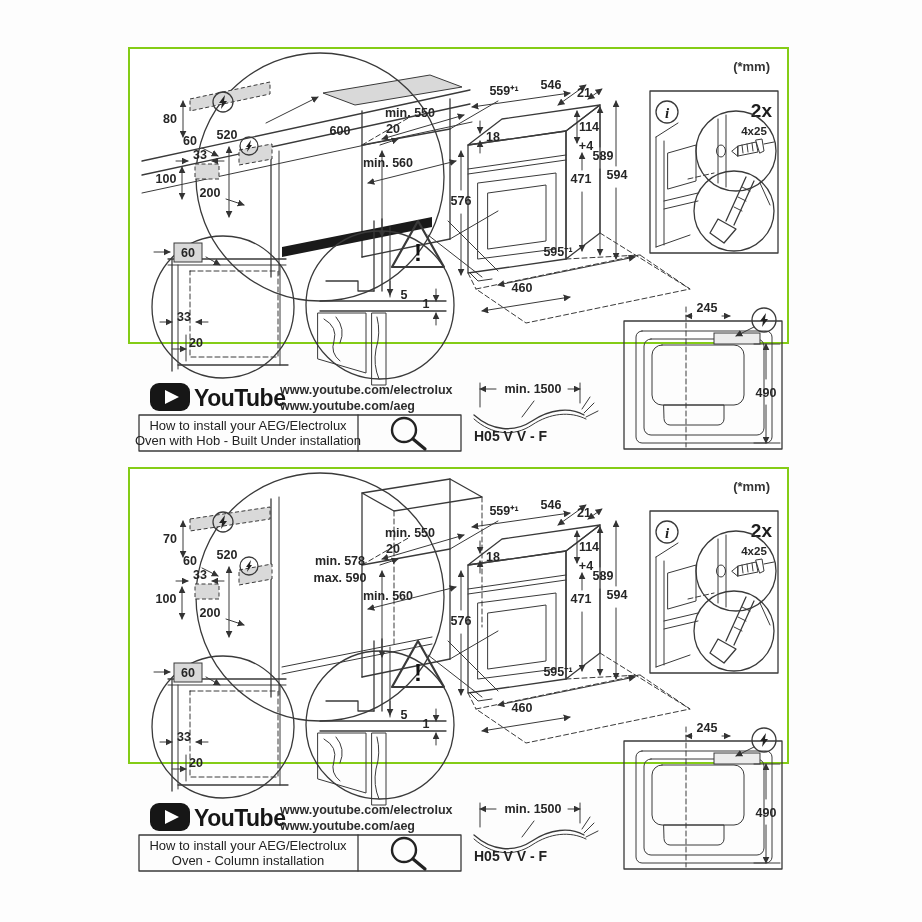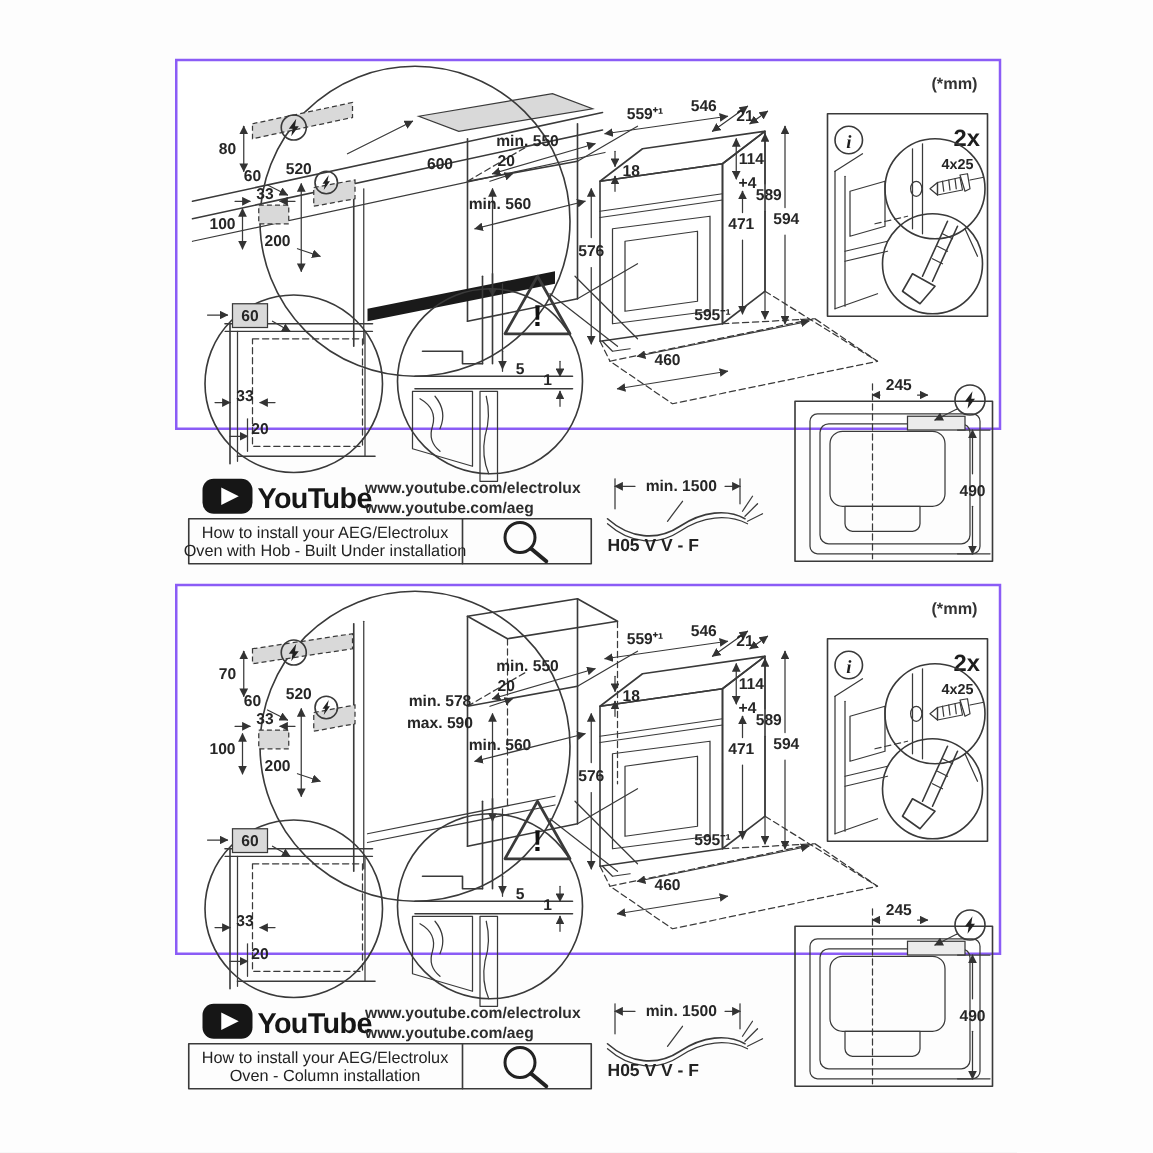--- a/index.html
+++ b/index.html
@@ -1,17 +1,17 @@
 <!DOCTYPE html>
 <html><head>
 <meta charset="utf-8">
 <style>
   html,body{margin:0;padding:0;background:#f2f2f2;}
   .stage{position:relative;width:922px;height:922px;background:#fdfdfd;font-family:"Liberation Sans",sans-serif;}
-  .panel{position:absolute;left:140px;width:661px;height:297px;background:#fff;border:2px solid #8b5cf6;box-sizing:border-box;}
+  .panel{position:absolute;left:128px;width:661px;height:297px;background:#fff;border:2px solid #84cc16;box-sizing:border-box;}
   #panel-top{top:47px;}
   #panel-bottom{top:467px;}
   svg{display:block;}
   .ln{fill:none;stroke:#3a3a3a;stroke-width:1.3;stroke-linecap:round;stroke-linejoin:round;}
   .thin{stroke-width:1;}
   .thick{stroke-width:2.2;}
   .dash{stroke-dasharray:5 3;}
   .dashf{fill:#d9d9d9;stroke:#3a3a3a;stroke-width:1;stroke-dasharray:4 2.5;}
   .gray{fill:#d9d9d9;stroke:#3a3a3a;stroke-width:1;}
   .dark{fill:#1a1a1a;stroke:none;}

